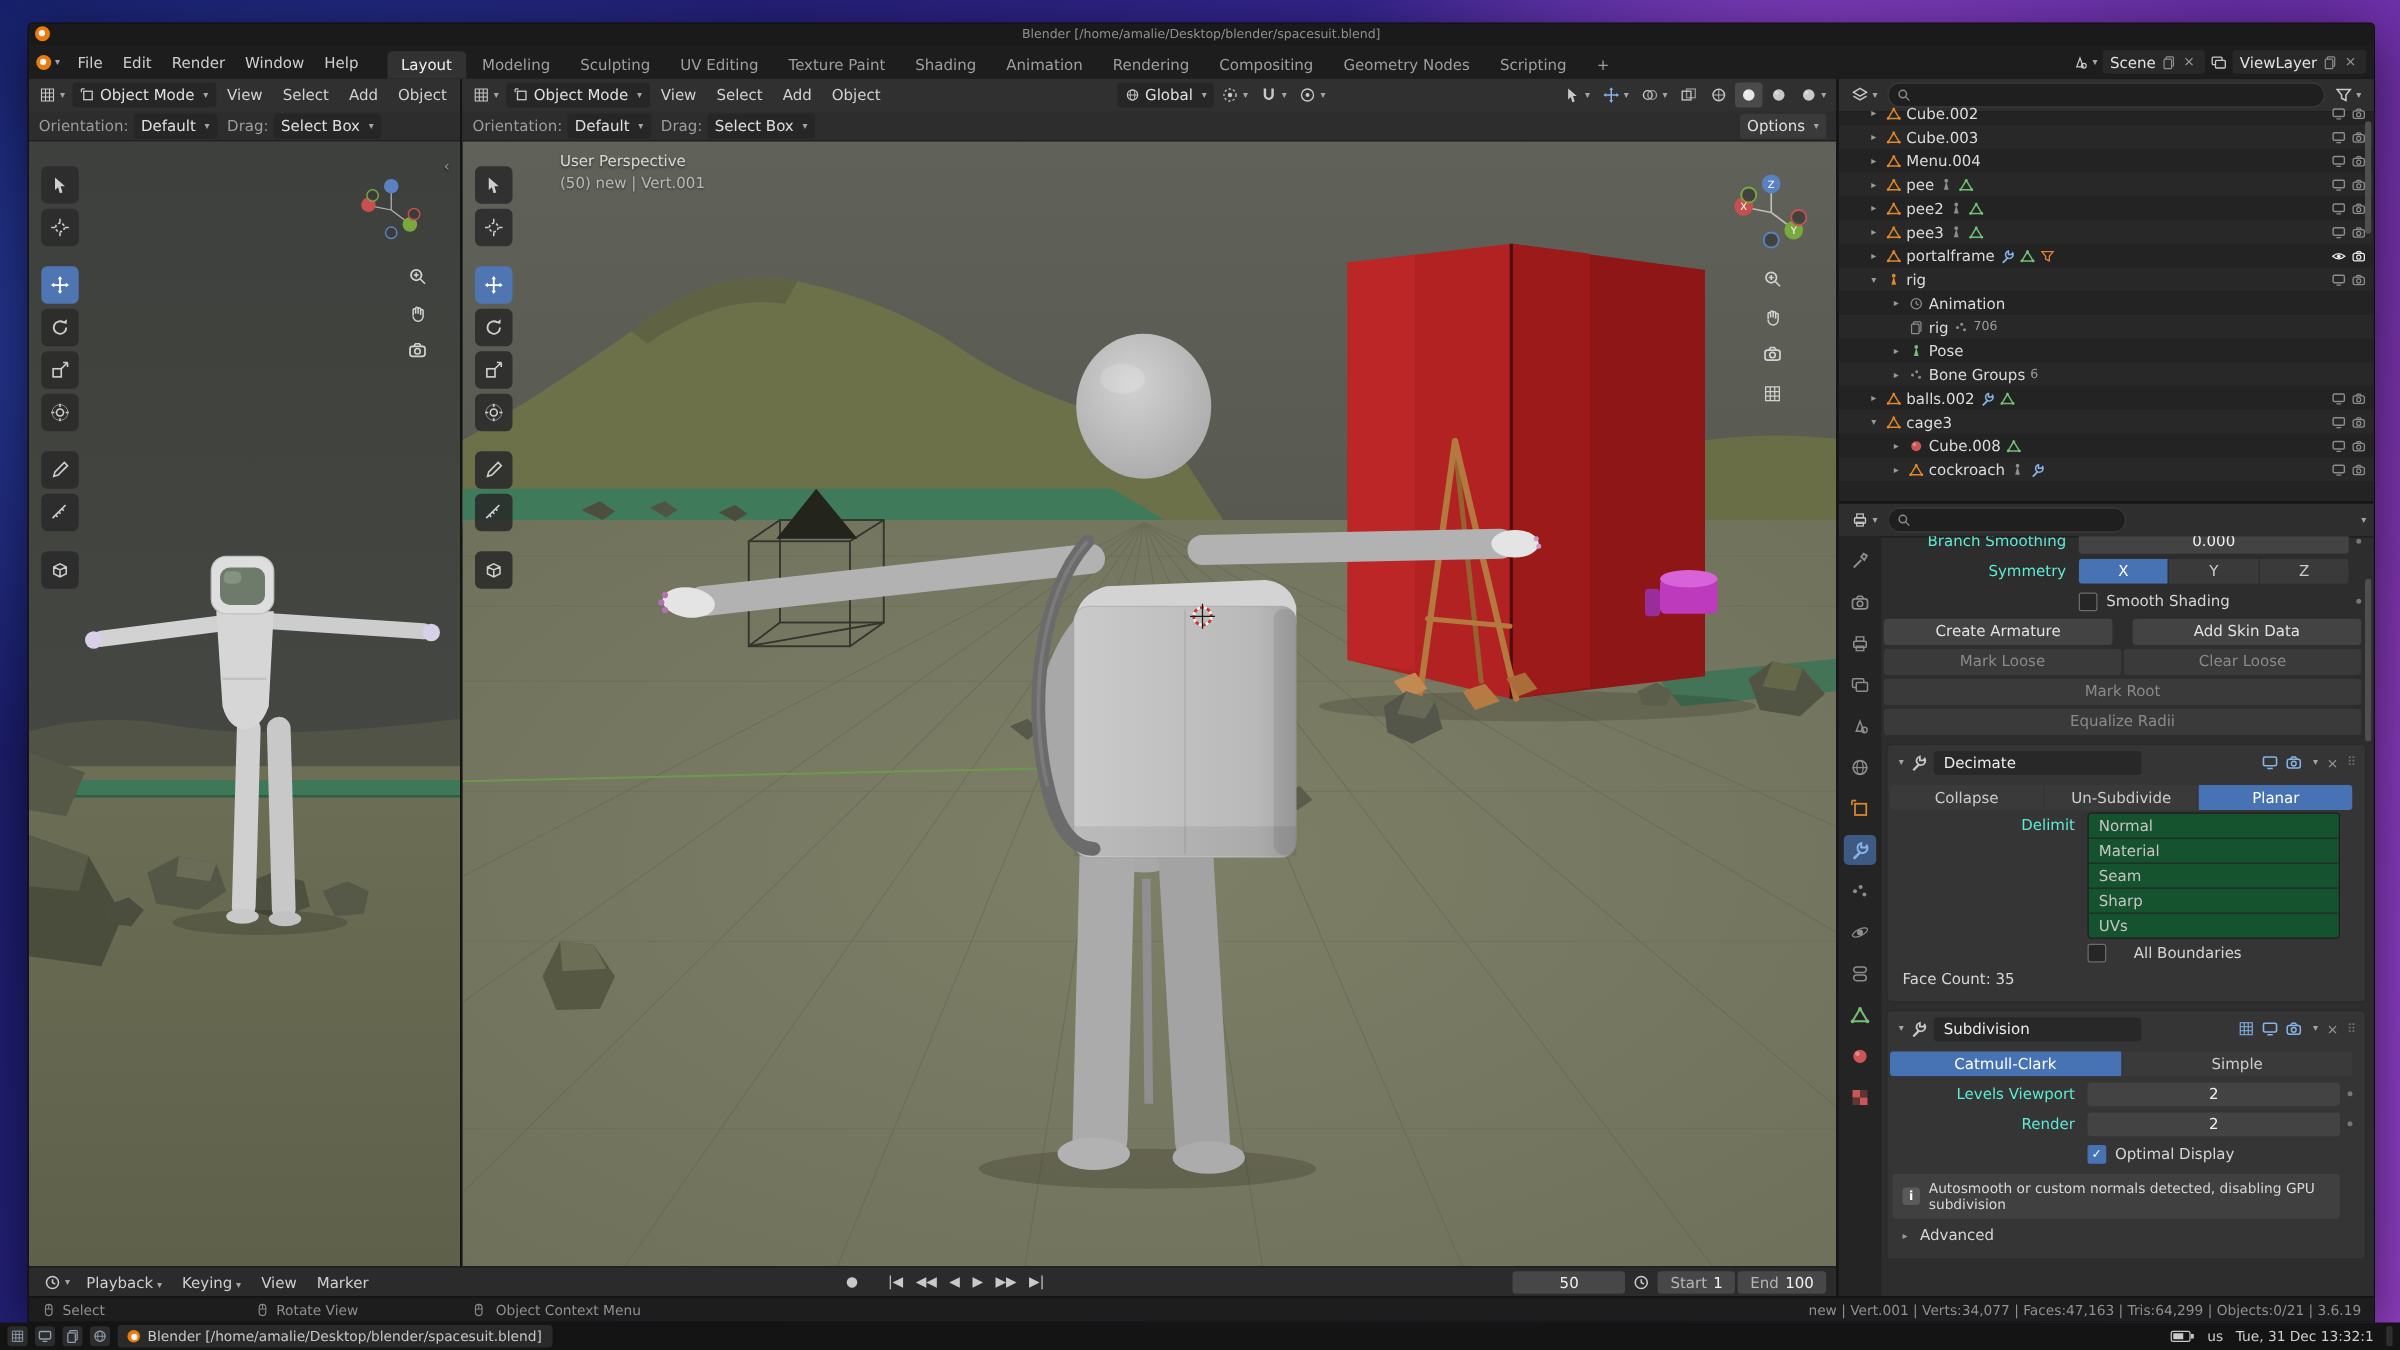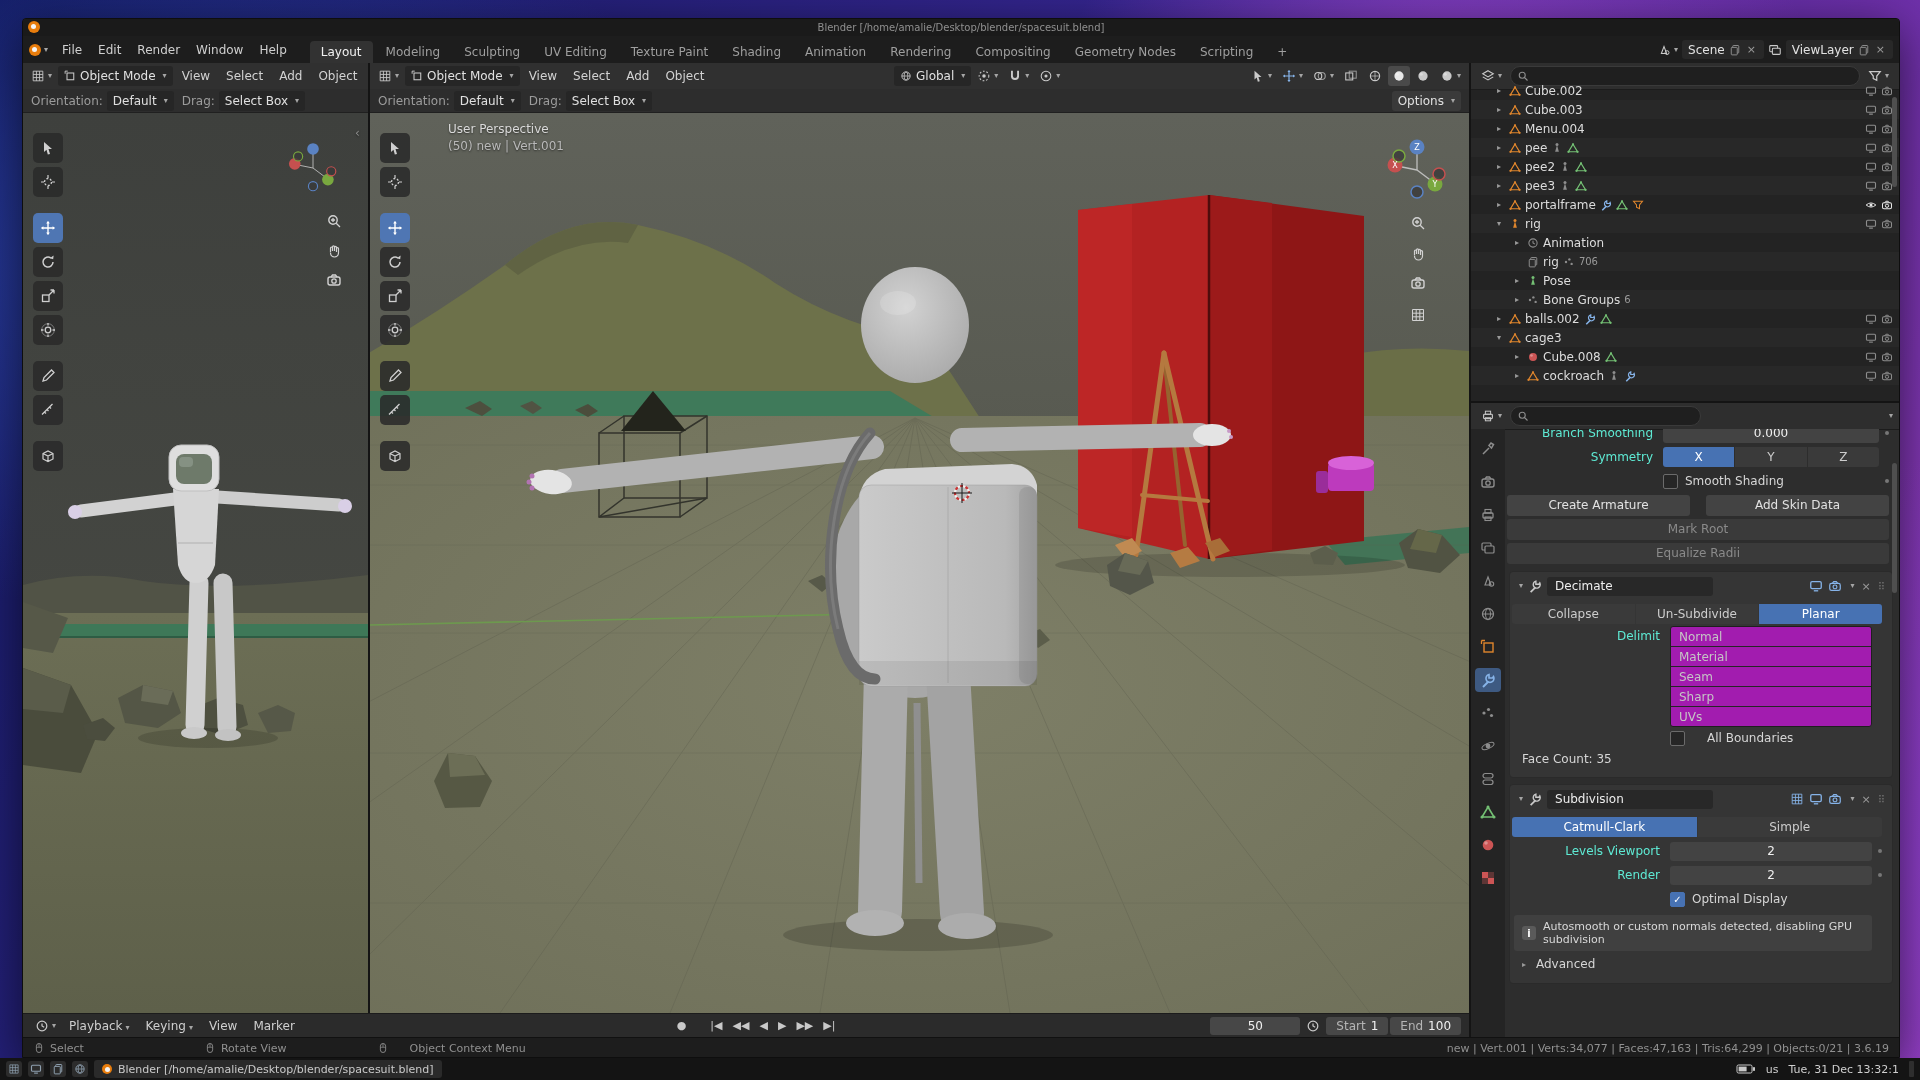--- a/index.html
+++ b/index.html
@@ -80,21 +80,21 @@
   .pbtn.dis{color:#8a8a8a;background:#3a3a3a}
   .seg{flex:1;height:20px;background:#3a3a3a;display:flex;align-items:center;justify-content:center;color:#cdcdcd}
   .seg.active{background:#4772b3;color:#fff}
   .segwrap{flex:1;display:flex;gap:1px;border-radius:3px;overflow:hidden}
   .chk{width:13px;height:13px;border:1px solid #6b6b6b;border-radius:2px;background:#262626;flex:none;display:flex;align-items:center;justify-content:center;font-size:10px;color:#fff}
   .chk.on{background:#4772b3;border-color:#4772b3}
   .panel{margin:6px 6px 6px 4px;background:#353535;border:1px solid #2a2a2a;border-radius:4px}
   .panel-h{height:28px;display:flex;align-items:center;padding:0 6px;gap:5px}
   .pname{background:#282828;border-radius:3px;height:19px;display:flex;align-items:center;padding:0 8px;width:150px;color:#ededed}
   .grip{color:#6f6f6f;font-size:10px;letter-spacing:1px}
-  .plist{flex:1;background:#a21caf;border:1px solid #1f1f1f;border-radius:3px;overflow:hidden}
+  .plist{flex:1;background:#14532d;border:1px solid #1f1f1f;border-radius:3px;overflow:hidden}
   .plist div{height:19px;display:flex;align-items:center;padding:0 8px;color:#c5c5c5;border-bottom:1px solid #262626}
   .plist div:last-child{border-bottom:none}
   .infobox{margin:4px 10px 2px 2px;background:#404040;border-radius:3px;display:flex;align-items:center;gap:7px;padding:5px 8px;font-size:11px;color:#d8d8d8}
   .infoi{width:14px;height:14px;border-radius:3px;background:#5a5a5a;color:#fff;display:flex;align-items:center;justify-content:center;font-size:10px;font-weight:bold;flex:none}
   
   .taskbar{position:absolute;left:0;top:1058px;width:1920px;height:22px;background:#141414;display:flex;align-items:center;padding:0 6px;box-sizing:border-box;gap:6px;font-size:11px;color:#c9c9c9}
   .tbicon{width:16px;height:16px;border-radius:3px;background:#2c2c2c;display:flex;align-items:center;justify-content:center;color:#8fa0b0}
   .taskbtn{display:flex;align-items:center;gap:6px;background:#2a2a2a;border-radius:3px;height:18px;padding:0 8px;max-width:420px;overflow:hidden;white-space:nowrap}
   .tray{margin-left:auto;display:flex;align-items:center;gap:10px;color:#cfcfcf}
 </style>
@@ -1277,20 +1277,24 @@
             <span class="plabel"></span>
             <span class="chk"></span>
             <span style="margin-left:7px">Smooth Shading</span>
             <span class="flex1"></span>
               <span class="pdot"></span>
           </div>
           <div class="prow" style="gap:16px;padding-left:2px">
             <span class="pbtn">Create Armature</span>
             <span class="pbtn">Add Skin Data</span>
           </div>
+          <div class="prow" style="gap:2px;padding-left:2px">
+            <span class="pbtn dis">Mark Loose</span>
+            <span class="pbtn dis">Clear Loose</span>
+          </div>
           <div class="prow" style="padding-left:2px">
             <span class="pbtn dis">Mark Root</span>
           </div>
           <div class="prow" style="padding-left:2px">
             <span class="pbtn dis">Equalize Radii</span>
           </div>
 
           <div class="panel">
             <div class="panel-h">
               <span class="dd">▾</span>
@@ -1412,21 +1416,21 @@
           <use href="#s-mouse"></use>
         </svg>
       <span>Select</span>
     </span>
     <span style="display:flex;align-items:center;gap:5px;margin-left:120px">
       <svg class="ic i12 c-dim">
           <use href="#s-mouse"></use>
         </svg>
       <span>Rotate View</span>
     </span>
-    <span style="display:flex;align-items:center;gap:21px;margin-left:90px">
+    <span style="display:flex;align-items:center;gap:8px;margin-left:90px">
       <svg class="ic i12 c-dim">
           <use href="#s-mouse"></use>
         </svg>
       <span>Object Context Menu</span>
     </span>
     <span class="flex1"></span>
     <span style="margin-right:10px">new | Vert.001 | Verts:34,077 | Faces:47,163 | Tris:64,299 | Objects:0/21 | 3.6.19</span>
   </div>
 </div>
 

